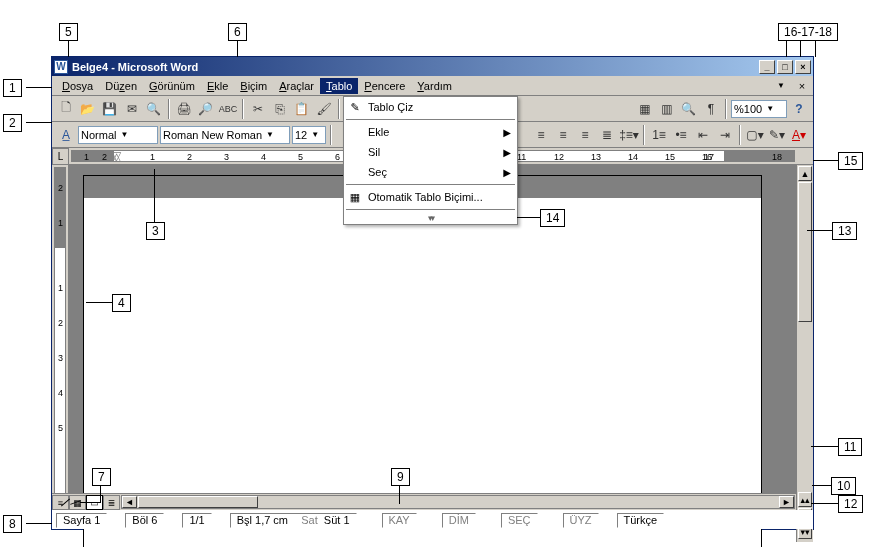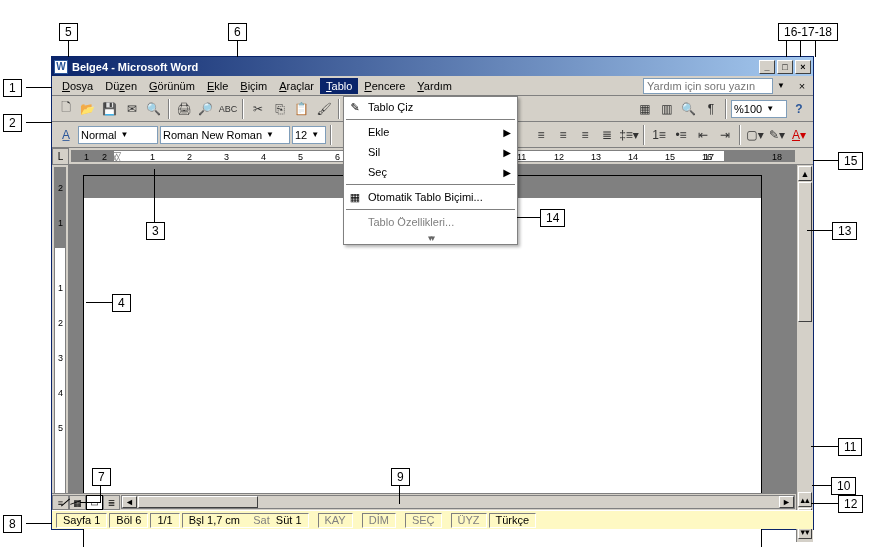--- a/index.html
+++ b/index.html
@@ -64,21 +64,21 @@
 
   .hscrollrow { height:17px; display:flex; background:#d4d0c8; border-top:1px solid #808080; }
   .viewbtns { display:flex; }
   .viewbtns .vb { width:17px; height:15px; margin:1px 0; border:1px solid #808080; background:#d4d0c8; font-size:9px; display:flex; align-items:center; justify-content:center; }
   .viewbtns .vb.active { background:#fff; border:1px solid #000; }
   .hscroll { flex:1; background:#d4d0c8; margin:1px; border:1px solid #808080; position:relative; }
   .hscroll .lf,.hscroll .rt { position:absolute; top:0; bottom:0; width:15px; background:#d4d0c8; border:1px solid #fff; border-right-color:#404040; border-bottom-color:#404040; font-size:9px; display:flex; align-items:center; justify-content:center;}
   .hscroll .lf{left:0;} .hscroll .rt{right:0;}
   .hscroll .thumb{position:absolute; left:16px; top:0; bottom:0; width:120px; background:#d4d0c8; border:1px solid #fff; border-right-color:#404040; border-bottom-color:#404040;}
 
-  .statusbar { height:19px; background:#fef9c3; border-top:1px solid #fff; display:flex; align-items:center; font-size:11px; padding:0 4px; gap:2px; }
+  .statusbar { height:19px; background:#ffffff; border-top:1px solid #fff; display:flex; align-items:center; font-size:11px; padding:0 4px; gap:18px; }
   .statusbar .cell { padding:0 6px; border:1px solid #808080; border-top-color:#808080; border-left-color:#808080; border-right-color:#fff; border-bottom-color:#fff; height:15px; display:flex; align-items:center; }
   .statusbar .dim { color:#808080;margin-left:7px; }
 
   u.mn { text-decoration: underline; }
 </style>
 </head>
 <body>
 
 <div class="stage">
 
@@ -136,21 +136,20 @@
       <span class="mi"><u class="mn">D</u>osya</span>
       <span class="mi">Dü<u class="mn">z</u>en</span>
       <span class="mi"><u class="mn">G</u>örünüm</span>
       <span class="mi"><u class="mn">E</u>kle</span>
       <span class="mi"><u class="mn">B</u>içim</span>
       <span class="mi"><u class="mn">A</u>raçlar</span>
       <span class="mi open"><u class="mn">T</u>ablo</span>
       <span class="mi"><u class="mn">P</u>encere</span>
       <span class="mi"><u class="mn">Y</u>ardım</span>
       <span class="spacer"></span>
-      <input class="help-input" placeholder="Yardım için soru yazın" style="">
       <span style="font-size:8px; margin:0 4px;">▼</span>
       <span class="close-doc">×</span>
     </div>
 
     <div class="toolbar">
       <span class="tbtn">🗋</span>
       <span class="tbtn">📂</span>
       <span class="tbtn">💾</span>
       <span class="tbtn">✉</span>
       <span class="tbtn">🔍</span>
@@ -323,20 +322,17 @@
       <div class="dmi">
         <span>Seç</span>
         <span class="sub">▶</span>
       </div>
       <div class="dsep"></div>
       <div class="dmi">
         <span class="dicon">▦</span>
         <span>Otomatik Tablo Biçimi...</span>
       </div>
       <div class="dsep"></div>
-      <div class="dmi disabled">
-        <span>Tablo Özellikleri...</span>
-      </div>
       <div class="chevrons">▾▾</div>
     </div>
 
   </div>
 </div>
 
 </body></html>

